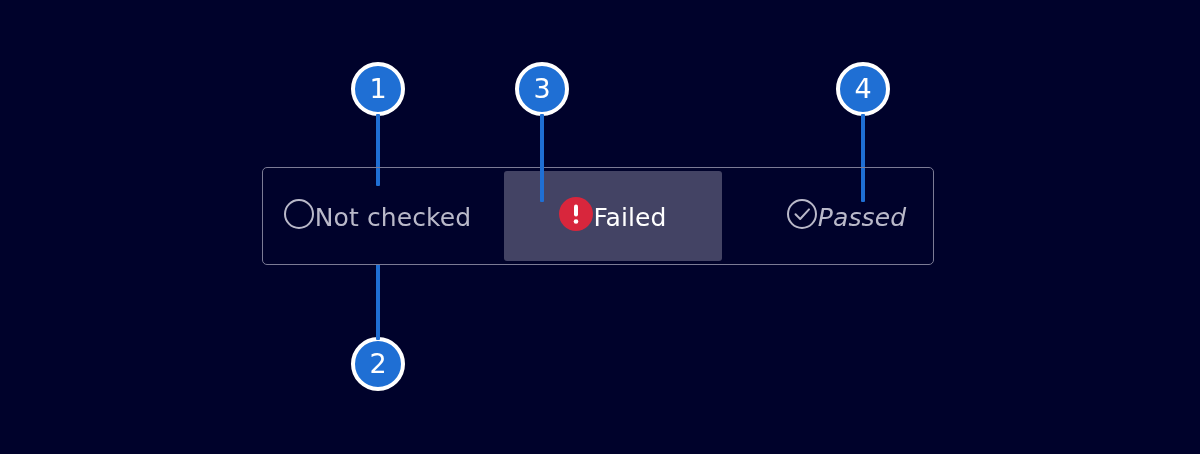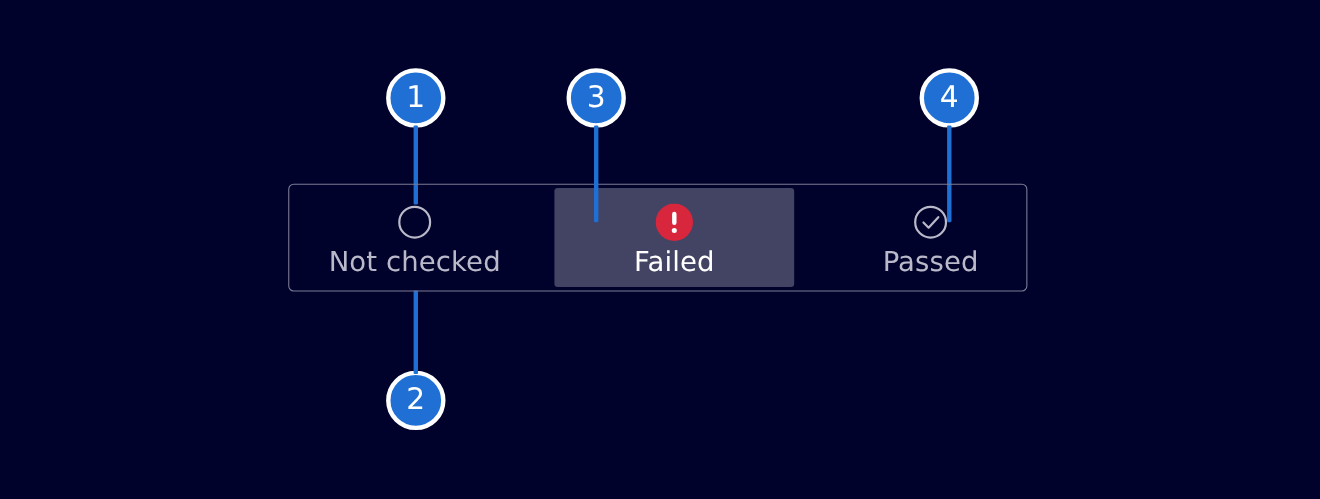--- a/index.html
+++ b/index.html
@@ -33,31 +33,31 @@
     border: 1px solid #7b7b95;
     border-radius: 5px;
     background: transparent;
     display: flex;
     align-items: stretch;
     z-index: 3;
   }
   .seg {
     flex: 1 1 0;
     display: flex;
-    flex-direction: column;
+    flex-direction: row;
     align-items: center;
     justify-content: center;
     box-sizing: border-box;
     border-radius: 3px;
     padding-top: 2px;
     position: relative;
   }
   .seg-0 { flex: 0 0 228px; }
   .seg-1 { flex: 0 0 218px; margin: 3px 13px; }
-  .seg-2 { flex: 0 0 222px; }
+  .seg-2 { flex: 0 0 222px; font-style: italic; }
 
   .seg.selected {
     background: #434364;
   }
   .seg-icon {
     height: 34px;
     display: flex;
     align-items: center;
     justify-content: center;
     margin-bottom: 6px;

